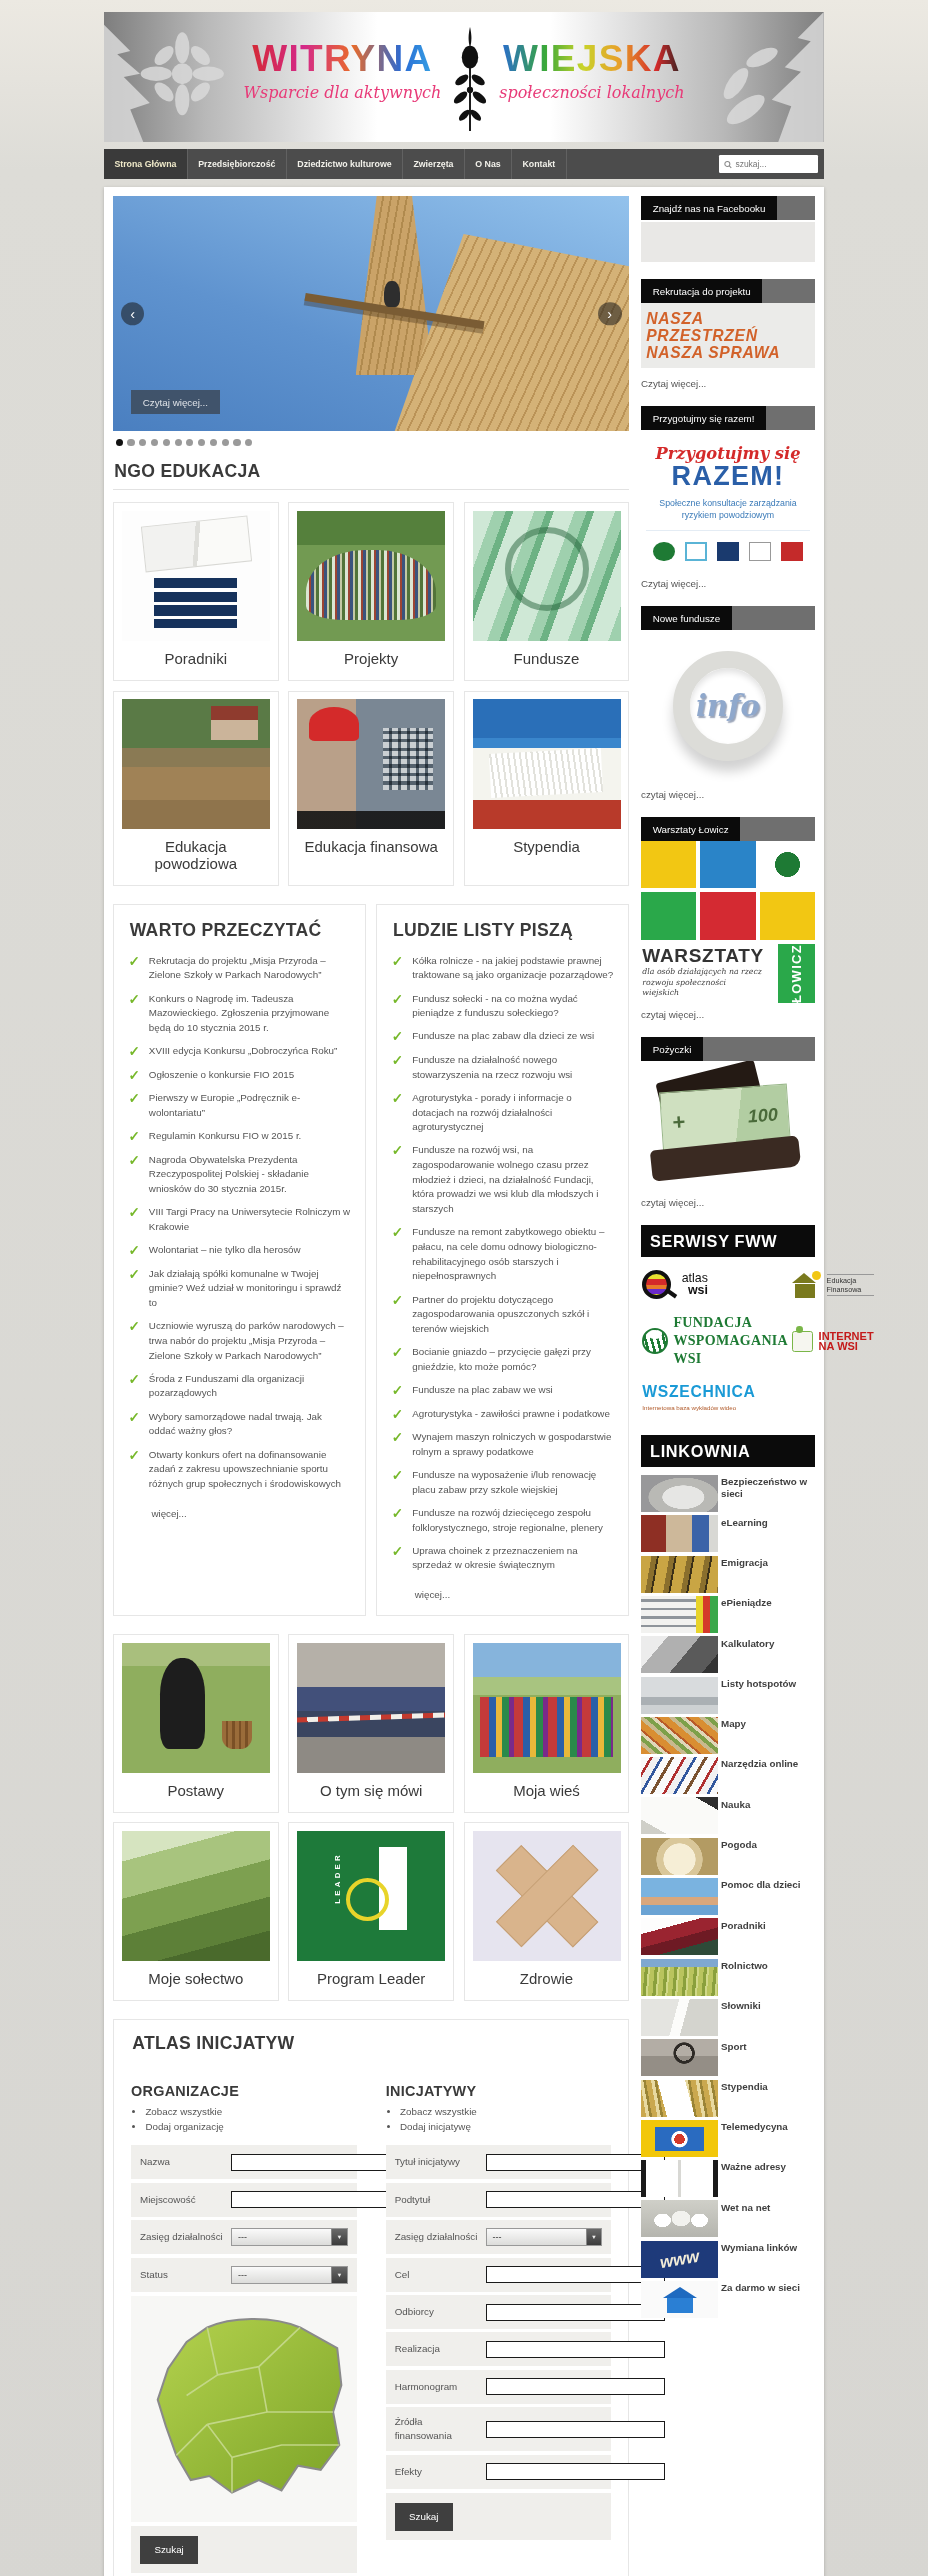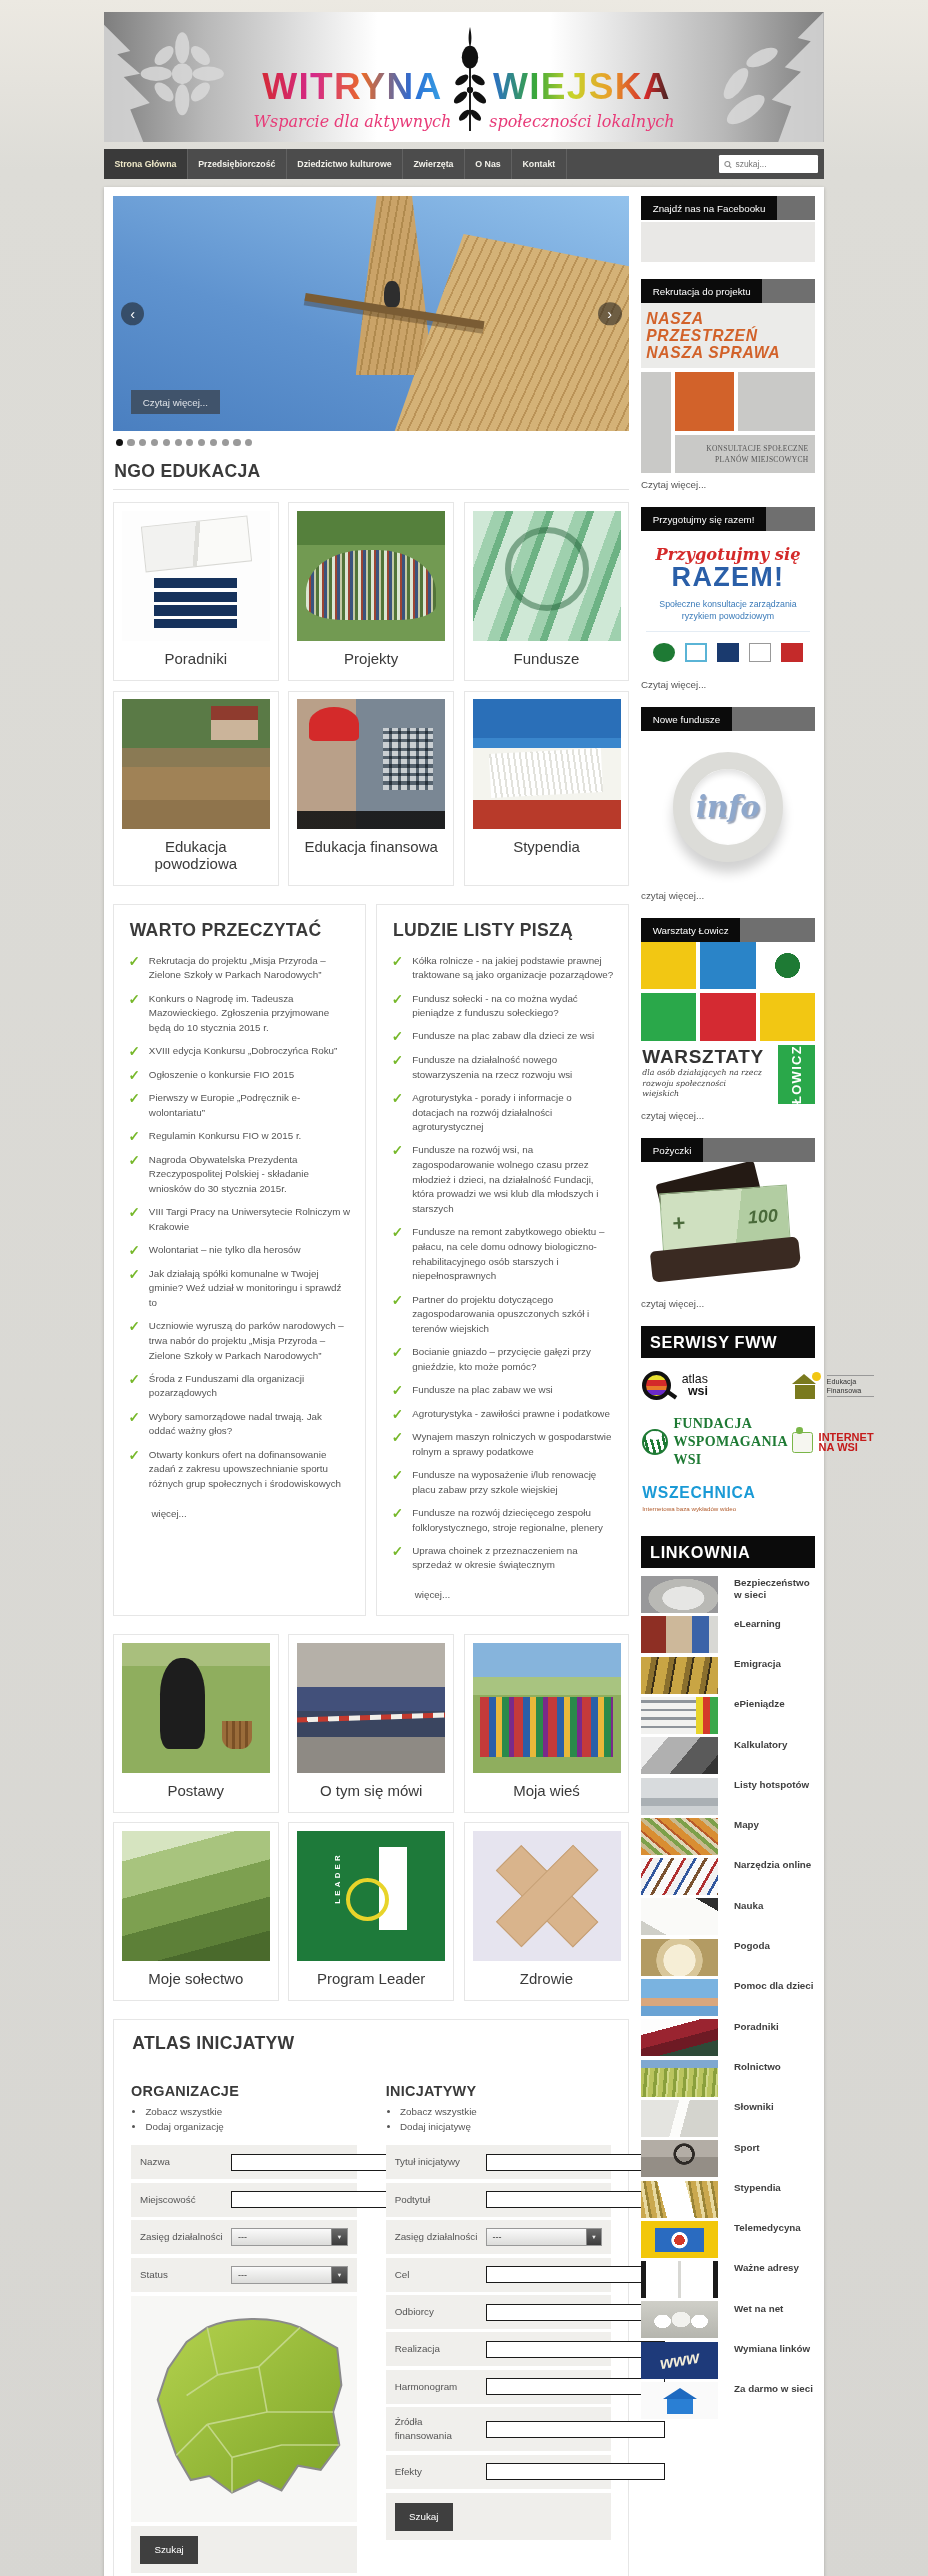--- a/index.html
+++ b/index.html
@@ -3,21 +3,21 @@
 <meta charset="utf-8">
 <style>
   *{box-sizing:border-box;margin:0;padding:0;}
   body{background:linear-gradient(180deg,#ece9e2 0,#dddcd7 170px,#d7d6d2 100%);font-family:"Liberation Sans",sans-serif;}
   .page{width:720px;margin:0 auto;}
   
   .banner{height:130px;margin-top:11.7px;position:relative;overflow:hidden;display:flex;align-items:center;justify-content:center;
     background:linear-gradient(90deg,#7e7e7e 0,#b8b8b8 14%,#ffffff 38%,#ffffff 62%,#b8b8b8 86%,#7e7e7e 100%);}
   .deco{position:absolute;top:0;height:100%;opacity:.85;}
   .deco.left{left:0;} .deco.right{right:0;}
-  .logo{display:flex;align-items:flex-end;gap:0;z-index:1;}
+  .logo{display:flex;align-items:flex-start;gap:10px;z-index:1;}
   .logo-col{text-align:center;padding-top:17px;}
   .logo-word{font-size:37px;font-weight:800;letter-spacing:1.3px;line-height:1;
     -webkit-background-clip:text;background-clip:text;color:transparent;}
   .w1{background-image:linear-gradient(90deg,#d42a2a,#d4288a 30%,#e86a2a 55%,#2a6ad4 80%,#3ab0e8);-webkit-background-clip:text;background-clip:text;}
   .w2{background-image:linear-gradient(90deg,#2a6ad4,#3aa83a 25%,#c8d42a 45%,#e8a02a 65%,#d42a2a 85%,#222222);-webkit-background-clip:text;background-clip:text;}
   .tagline{font-family:"DejaVu Serif","Liberation Serif",serif;font-style:italic;color:#e83a78;font-size:16px;margin-top:6.5px;}
   .motif{padding-top:3.9px;}
   
   .topnav{display:flex;align-items:center;background:#4c4c4c;height:30px;margin-top:7.8px;padding-right:6.5px;}
   .nav-item{display:flex;align-items:center;height:100%;padding:0 10.4px;color:#f2f1ea;font-size:8.8px;font-weight:700;border-right:0.7px solid #616161;cursor:pointer;white-space:nowrap;}
@@ -170,21 +170,21 @@
   .fww-mini::after{content:"";position:absolute;top:0;left:3.9px;right:3.9px;height:9px;background:#fff;border-radius:0 0 50% 50%;}
   .fww-txt{color:#1e7a34;font-family:"Liberation Serif",serif;font-weight:700;font-size:14px;line-height:1.3;letter-spacing:0.3px;}
   .inw-art{width:21px;height:21px;flex:0 0 21px;background:#f6f6f0;border:1.3px solid #7ab648;border-radius:2.6px;position:relative;}
   .inw-art::after{content:"";position:absolute;top:-5.2px;left:2.6px;width:6.5px;height:6.5px;border-radius:50%;background:#7ab648;}
   .inw-txt{color:#c41a1a;font-weight:800;font-size:11px;line-height:.95;}
   .wsz{grid-column:1 / 3;}
   .wsz-txt1{color:#1a9ad6;font-weight:800;font-size:15.7px;letter-spacing:0.7px;}
   .wsz-txt2{color:#b05a2a;font-size:6.2px;margin-top:0.7px;}
   
   .lnk-list{padding-top:7.8px;}
-  .lnk-item{display:flex;gap:16px;margin-bottom:3.3px;align-items:flex-start;cursor:pointer;}
+  .lnk-item{display:flex;gap:3px;margin-bottom:3.3px;align-items:flex-start;cursor:pointer;}
   .lthumb{width:77px;height:37px;flex:0 0 77px;position:relative;}
   .llabel{font-size:9.8px;font-weight:700;color:#3f3f3f;padding-top:1.3px;line-height:1.2;}
   [data-thumb="bezpieczenstwo"]{background:radial-gradient(ellipse 60% 70% at 55% 60%,#e6e6e4 0 45%,#b9b9b5 46% 75%,#98989a 76%);}
   [data-thumb="elearning"]{background:linear-gradient(90deg,#8e2f24 0 32%,#cdb89a 32% 66%,#3b63a8 66% 88%,#d8d8d4 88%);}
   [data-thumb="emigracja"]{background:repeating-linear-gradient(100deg,#c9a544 0 10.4px,#8a6f2d 10.4px 15.7px,#3a2f18 15.7px 17.6px);}
   [data-thumb="epieniadze"]{background:linear-gradient(90deg,rgba(0,0,0,0) 0 72%,#e8d42a 72% 81%,#d43a2a 81% 90%,#3aa84a 90%),repeating-linear-gradient(0deg,#f2f2f0 0 5.9px,#8f959b 5.9px 8.5px),repeating-linear-gradient(90deg,rgba(255,255,255,0) 0 9.8px,#8f959b 9.8px 13px);background-color:#aeb2b6;}
   [data-thumb="kalkulatory"]{background:linear-gradient(130deg,#ececec 0 25%,#b0b0b0 25% 55%,#5a5a5a 55% 85%,#333 85%);}
   [data-thumb="hotspoty"]{background:linear-gradient(180deg,#d8dbdd 0 55%,#aab0b4 55% 75%,#cdd1d3 75%);}
   [data-thumb="mapy"]{background:repeating-linear-gradient(40deg,#d98e32 0 6.5px,#c8b98e 6.5px 10.4px,#7da04a 10.4px 14.4px,#e0d6b8 14.4px 17.6px,#b85a2a 17.6px 19.6px);}
   [data-thumb="narzedzia"]{background:repeating-linear-gradient(120deg,#fafafa 0 7.8px,#b03030 7.8px 10.4px,#f2f2f2 10.4px 17px,#33589e 17px 19.6px,#fafafa 19.6px 26px,#7a5230 26px 29px);}
@@ -643,27 +643,20 @@
               <div class="t">Rekrutacja do projektu</div>
               <div class="rest"></div>
             </div>
           <div class="rek-img">
             <div class="rek-title">
               <div class="rek-line">NASZA PRZESTRZEŃ</div>
               <div class="rek-line">NASZA SPRAWA</div>
             </div>
             <div class="rek-blocks">
               <div class="rb-left"></div>
-              <div class="rb-center">
-                <div class="rb-row">
-                    <div class="rb-orange"></div>
-                    <div class="rb-gray"></div>
-                  </div>
-                <div class="rek-caption">KONSULTACJE SPOŁECZNE PLANÓW MIEJSCOWYCH</div>
-              </div>
             </div>
           </div>
           <a class="side-more">Czytaj więcej...</a>
         </section>
 
         <section class="widget">
           <div class="side-head">
               <div class="t">Przygotujmy się razem!</div>
               <div class="rest"></div>
             </div>

